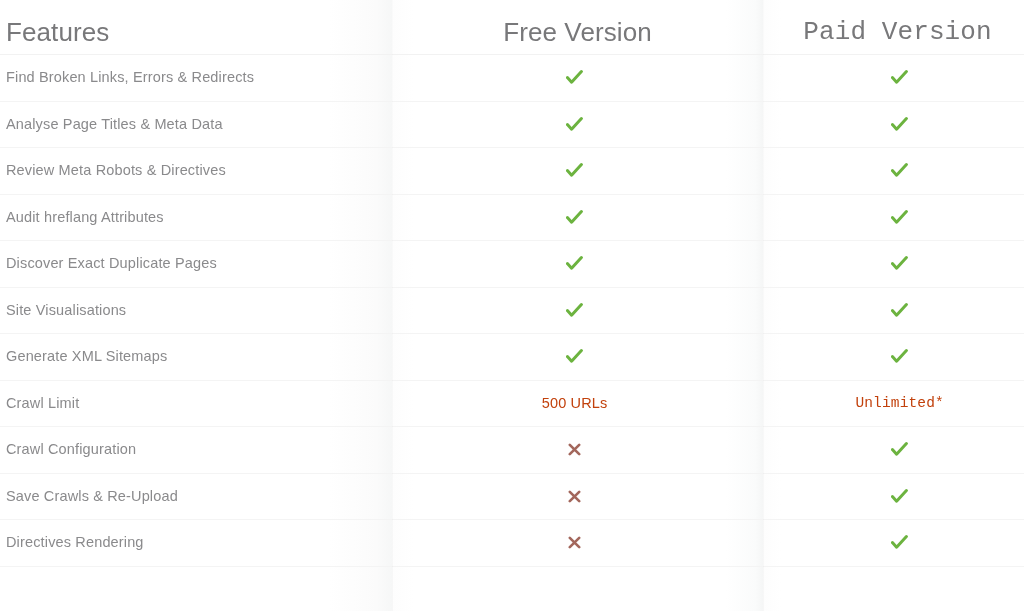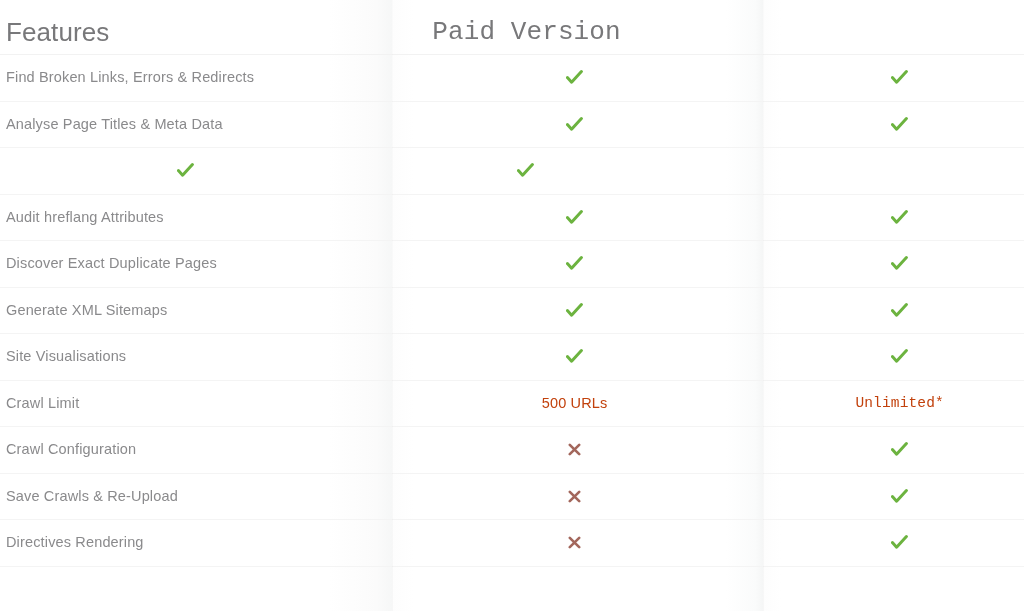--- a/index.html
+++ b/index.html
@@ -162,20 +162,23 @@
 
   <div class="vrule v1"></div>
   <div class="vrule v2"></div>
 
   <div class="table-grid" id="table-grid">
 
   <div class="row header-row">
         <div class="cell c-feature">
           <span class="header-title">Features</span>
         </div>
+        <div class="cell c-free">
+          <span class="header-title">Free Version</span>
+        </div>
         <div class="cell c-paid">
           <span class="header-title paid-title">Paid Version</span>
         </div>
       </div>
       <div class="row data-row">
         <div class="cell c-feature">
           <span class="feature-label">Find Broken Links, Errors &amp; Redirects</span>
         </div>
         <div class="cell c-free">
           <span class="icon-yes">
@@ -205,20 +208,23 @@
         </div>
         <div class="cell c-paid">
           <span class="icon-yes">
             <svg width="17" height="15" viewBox="0 0 17 15" xmlns="http://www.w3.org/2000/svg">
               <path d="M1.4 7.6 L5.6 12.2 L15.4 1.6" fill="none" stroke="#6cb33f" stroke-width="3" stroke-linecap="round" stroke-linejoin="round"></path>
             </svg>
           </span>
         </div>
       </div>
       <div class="row data-row">
+        <div class="cell c-feature">
+          <span class="feature-label">Review Meta Robots &amp; Directives</span>
+        </div>
         <div class="cell c-free">
           <span class="icon-yes">
             <svg width="17" height="15" viewBox="0 0 17 15" xmlns="http://www.w3.org/2000/svg">
               <path d="M1.4 7.6 L5.6 12.2 L15.4 1.6" fill="none" stroke="#6cb33f" stroke-width="3" stroke-linecap="round" stroke-linejoin="round"></path>
             </svg>
           </span>
         </div>
         <div class="cell c-paid">
           <span class="icon-yes">
             <svg width="17" height="15" viewBox="0 0 17 15" xmlns="http://www.w3.org/2000/svg">
@@ -260,40 +266,40 @@
         <div class="cell c-paid">
           <span class="icon-yes">
             <svg width="17" height="15" viewBox="0 0 17 15" xmlns="http://www.w3.org/2000/svg">
               <path d="M1.4 7.6 L5.6 12.2 L15.4 1.6" fill="none" stroke="#6cb33f" stroke-width="3" stroke-linecap="round" stroke-linejoin="round"></path>
             </svg>
           </span>
         </div>
       </div>
       <div class="row data-row">
         <div class="cell c-feature">
+          <span class="feature-label">Site Visualisations</span>
+        </div>
+        <div class="cell c-free">
+          <span class="icon-yes">
+            <svg width="17" height="15" viewBox="0 0 17 15" xmlns="http://www.w3.org/2000/svg">
+              <path d="M1.4 7.6 L5.6 12.2 L15.4 1.6" fill="none" stroke="#6cb33f" stroke-width="3" stroke-linecap="round" stroke-linejoin="round"></path>
+            </svg>
+          </span>
+        </div>
+        <div class="cell c-paid">
+          <span class="icon-yes">
+            <svg width="17" height="15" viewBox="0 0 17 15" xmlns="http://www.w3.org/2000/svg">
+              <path d="M1.4 7.6 L5.6 12.2 L15.4 1.6" fill="none" stroke="#6cb33f" stroke-width="3" stroke-linecap="round" stroke-linejoin="round"></path>
+            </svg>
+          </span>
+        </div>
+      </div>
+      <div class="row data-row">
+        <div class="cell c-feature">
           <span class="feature-label">Generate XML Sitemaps</span>
-        </div>
-        <div class="cell c-free">
-          <span class="icon-yes">
-            <svg width="17" height="15" viewBox="0 0 17 15" xmlns="http://www.w3.org/2000/svg">
-              <path d="M1.4 7.6 L5.6 12.2 L15.4 1.6" fill="none" stroke="#6cb33f" stroke-width="3" stroke-linecap="round" stroke-linejoin="round"></path>
-            </svg>
-          </span>
-        </div>
-        <div class="cell c-paid">
-          <span class="icon-yes">
-            <svg width="17" height="15" viewBox="0 0 17 15" xmlns="http://www.w3.org/2000/svg">
-              <path d="M1.4 7.6 L5.6 12.2 L15.4 1.6" fill="none" stroke="#6cb33f" stroke-width="3" stroke-linecap="round" stroke-linejoin="round"></path>
-            </svg>
-          </span>
-        </div>
-      </div>
-      <div class="row data-row">
-        <div class="cell c-feature">
-          <span class="feature-label">Site Visualisations</span>
         </div>
         <div class="cell c-free">
           <span class="icon-yes">
             <svg width="17" height="15" viewBox="0 0 17 15" xmlns="http://www.w3.org/2000/svg">
               <path d="M1.4 7.6 L5.6 12.2 L15.4 1.6" fill="none" stroke="#6cb33f" stroke-width="3" stroke-linecap="round" stroke-linejoin="round"></path>
             </svg>
           </span>
         </div>
         <div class="cell c-paid">
           <span class="icon-yes">

